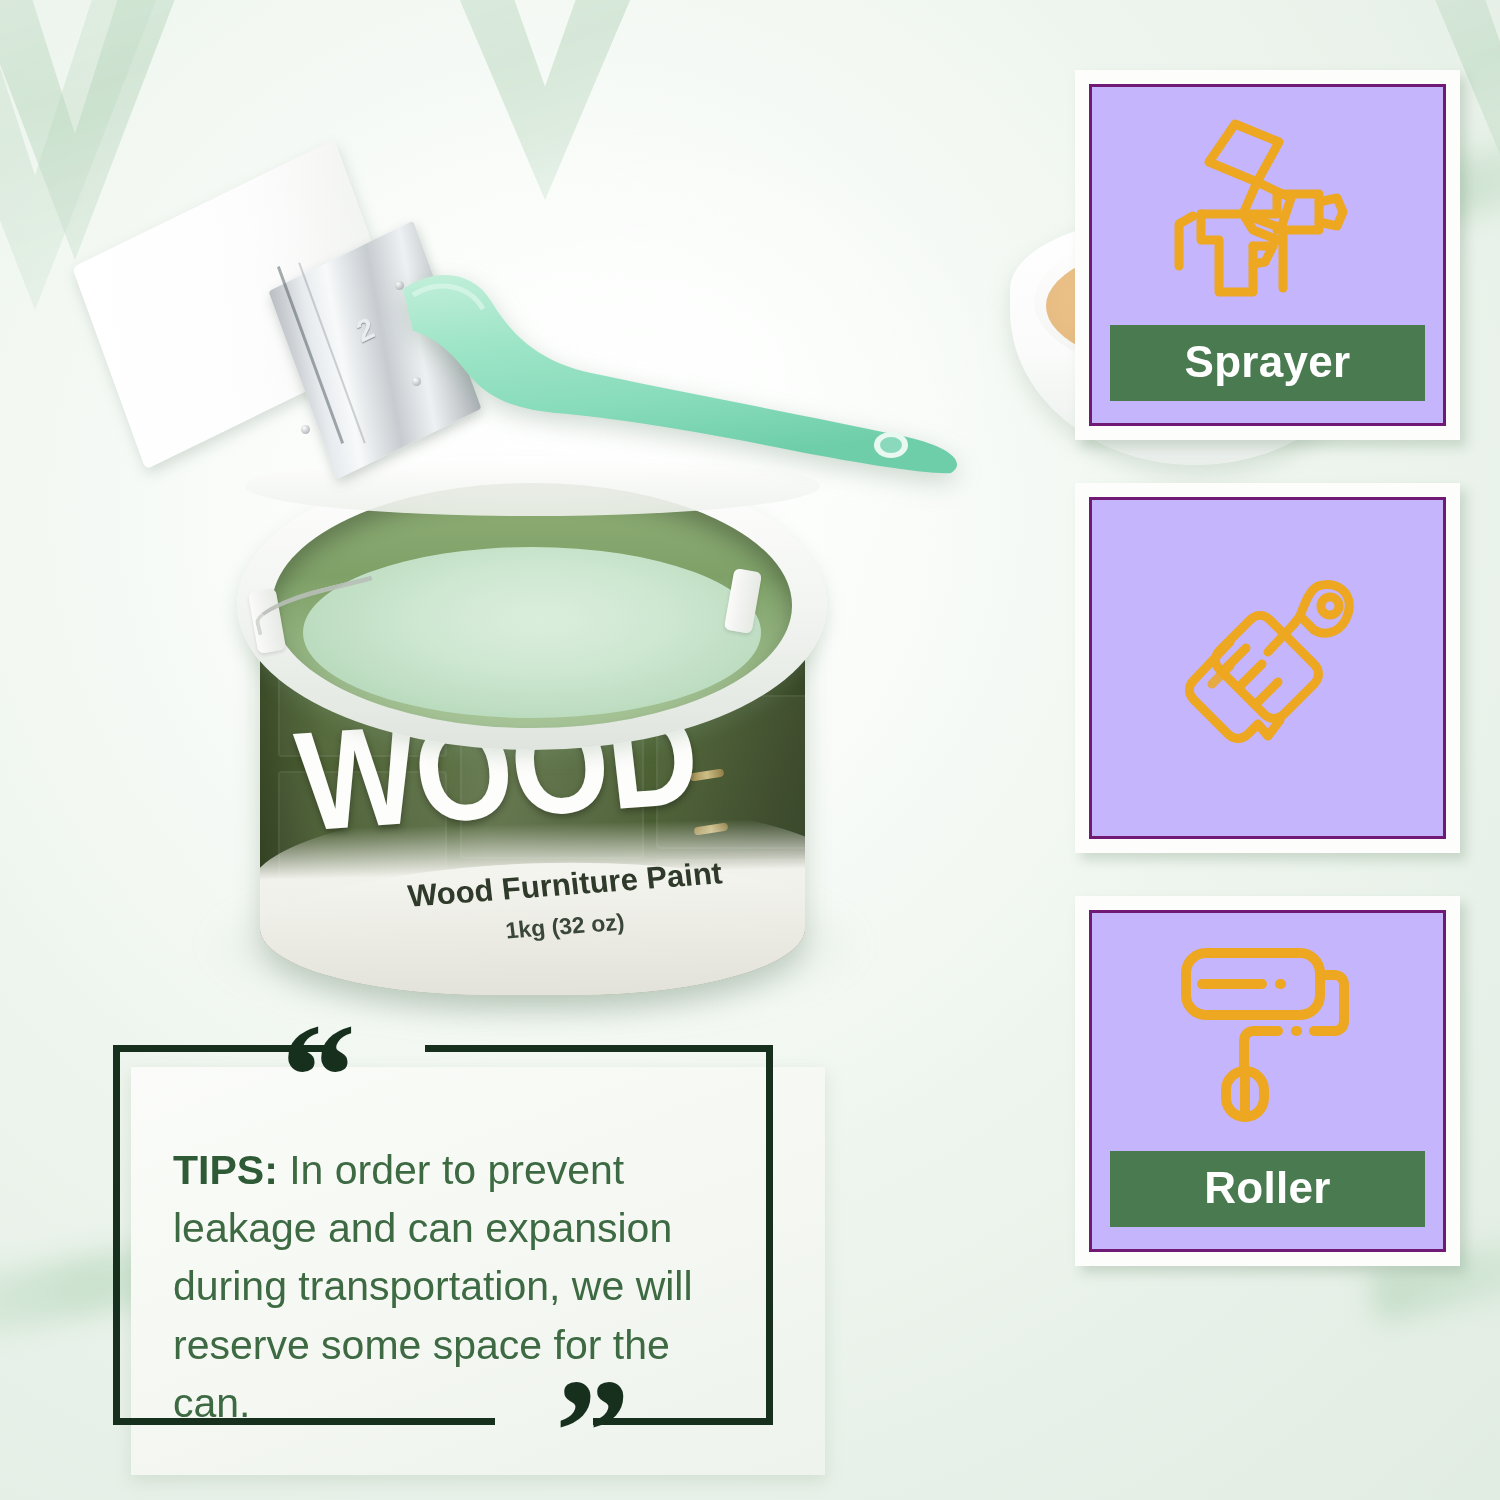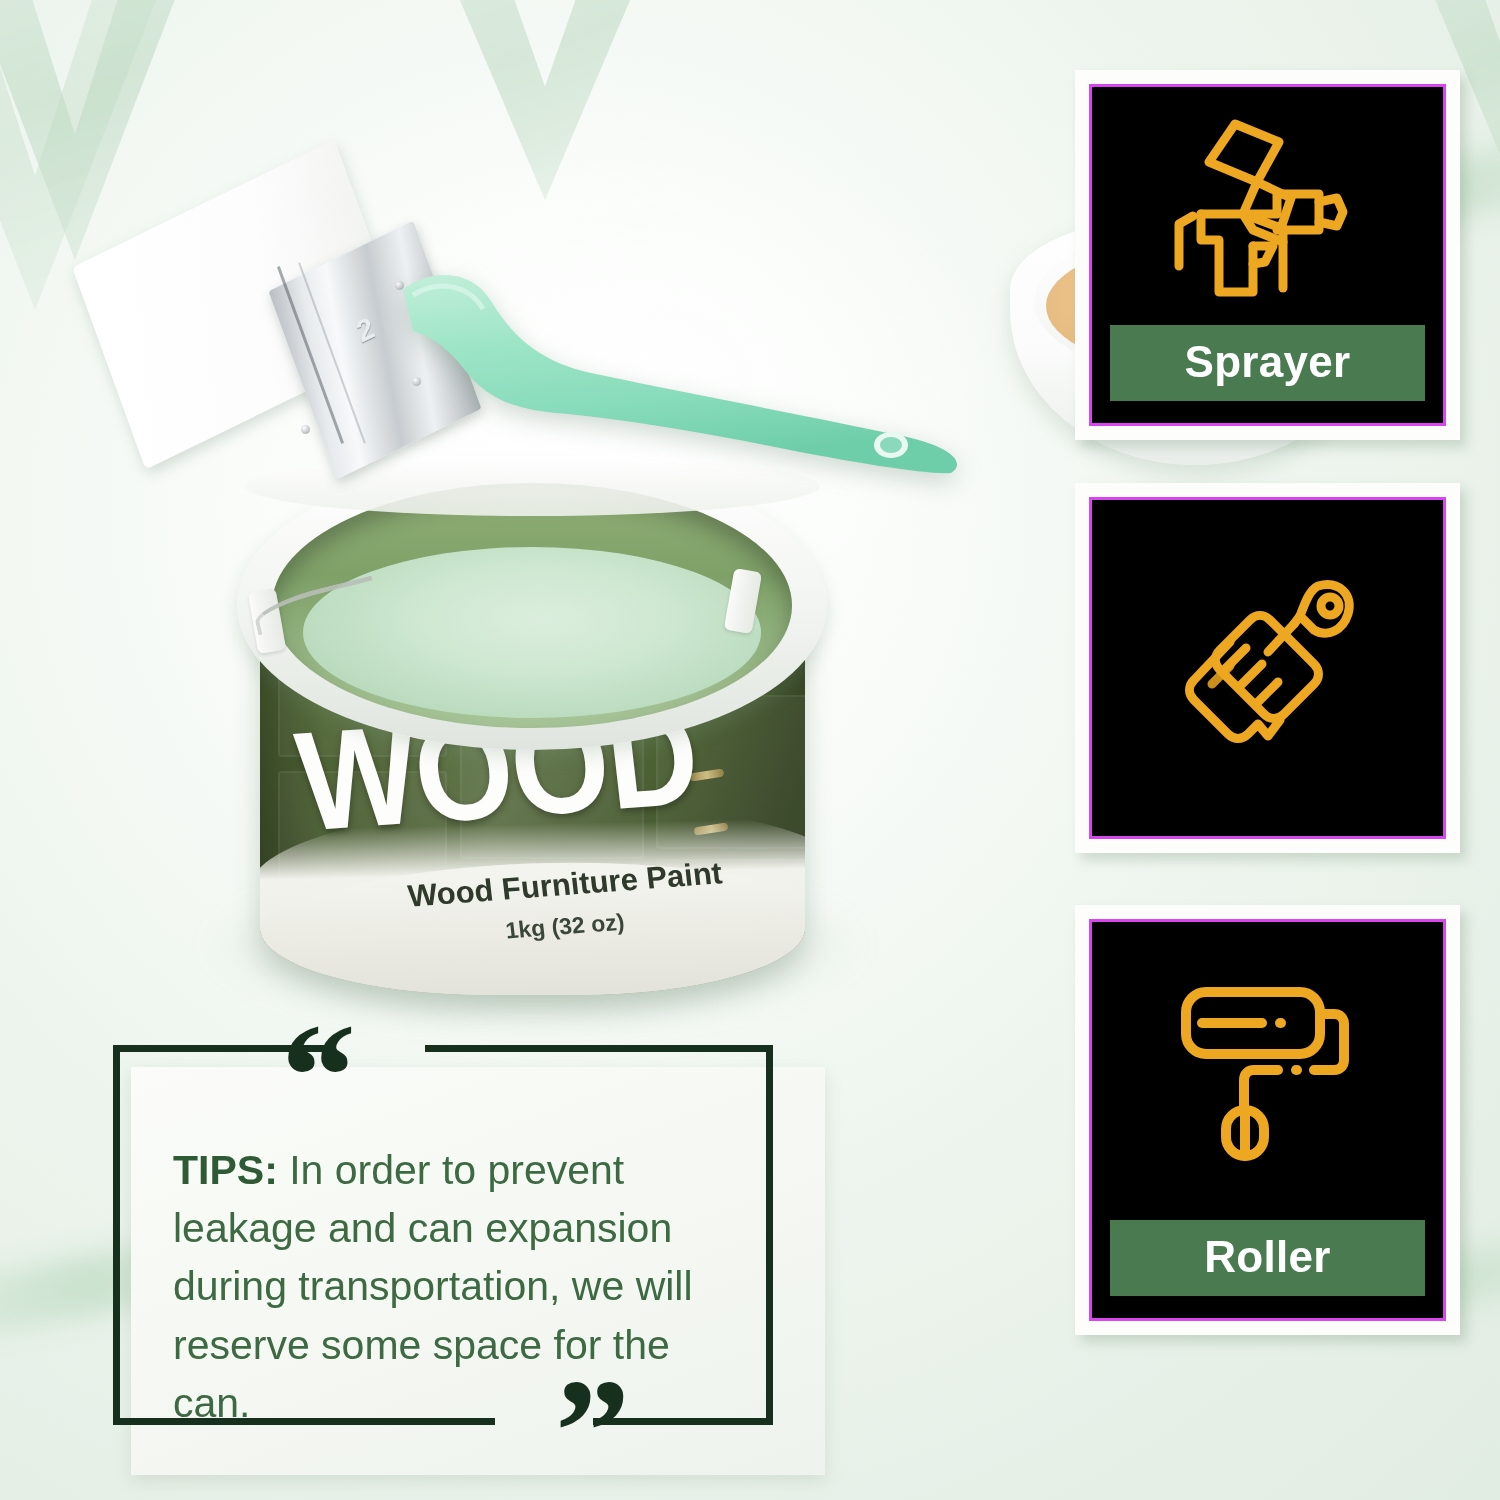--- a/index.html
+++ b/index.html
@@ -177,23 +177,23 @@
   }
 
   
   .card{
     position:absolute;left:1075px;width:385px;
     background:#fdfdfb;
     box-shadow:6px 7px 11px rgba(120,148,124,.30);
   }
   .card-inner{
     position:absolute;left:14px;top:14px;right:14px;bottom:14px;
-    border:3px solid #d946ef;
+    border:3px solid #701a75;
     display:flex;flex-direction:column;align-items:center;justify-content:flex-start;
-    background:#000000;
+    background:#c4b5fd;
   }
   .icon-area{
     flex:1;display:flex;align-items:center;justify-content:center;width:100%;
   }
   .icon-area svg{display:block;}
   .card-bar{
     width:calc(100% - 36px);margin:0 0 22px 0;
     background:#4a7b50;color:#ffffff;
     text-align:center;font-size:44px;font-weight:700;
     padding:12px 0 14px 0;letter-spacing:.3px;
@@ -362,21 +362,21 @@
                    C66 172 74 172 80 166 L90 156 L100 168 L112 152"></path>
           <path d="M58 100 L78 80"></path>
           <path d="M72 118 L94 96"></path>
           <path d="M88 136 L110 114"></path>
           <path d="M44 116 L62 98" opacity=".85"></path>
         </svg>
       </div>
     </div>
   </div>
 
-  <div class="card" style="top:896px;height:430px;margin-top:9px;">
+  <div class="card" style="top:896px;height:370px;">
     <div class="card-inner">
       <div class="icon-area">
         <svg width="200" height="190" viewBox="0 0 200 190" fill="none" stroke="#eda720" stroke-width="10" stroke-linecap="round" stroke-linejoin="round">
           <rect x="18" y="16" width="134" height="62" rx="20"></rect>
           <path d="M34 47 L94 47"></path>
           <path d="M112 47 L113 47"></path>
           <path d="M152 38 L166 38 C172 38 176 42 176 48 L176 84 C176 90 172 94 166 94 L146 94"></path>
           <path d="M128 94 L129 94"></path>
           <path d="M110 94 L86 94 C80 94 76 98 76 104 L76 134"></path>
           <rect x="58" y="134" width="38" height="46" rx="19"></rect>

